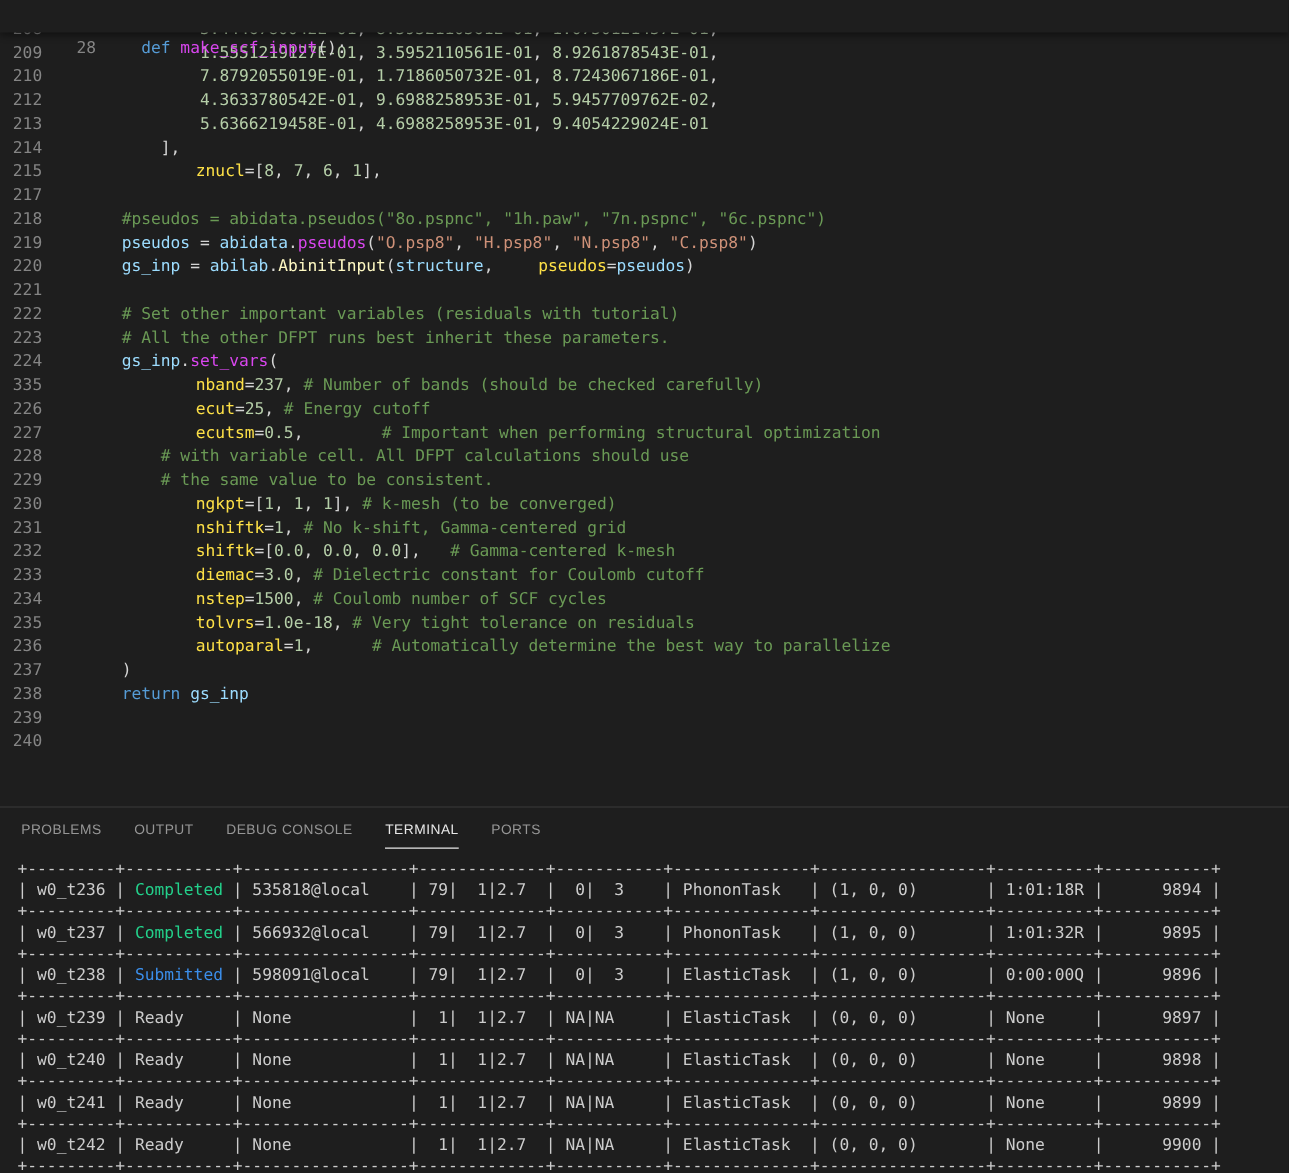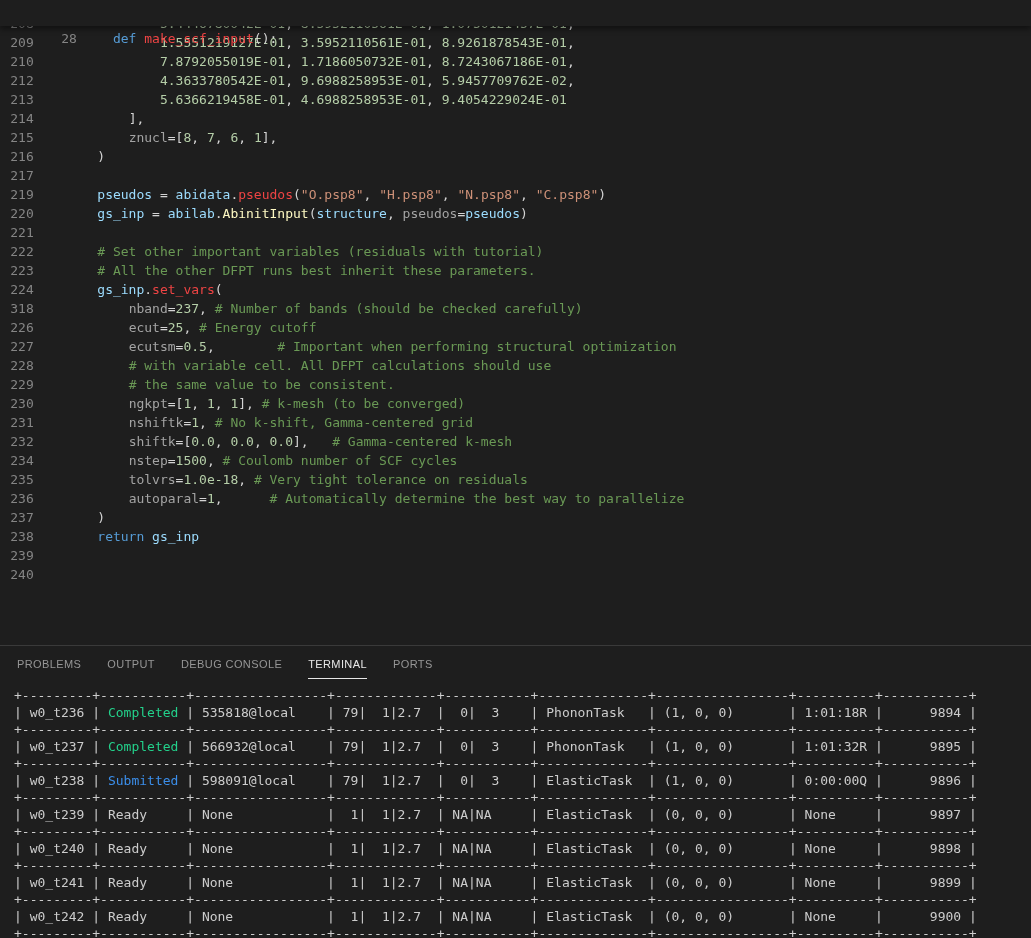--- a/index.html
+++ b/index.html
@@ -33,24 +33,24 @@
   .sticky {
     position: absolute; top: 0; left: 0; right: 0;
     height: 26px; line-height: 26px;
     background: #1e1e1e;
     box-shadow: 0 3px 6px rgba(0,0,0,0.45);
     white-space: pre;
     font-family: "DejaVu Sans Mono", monospace;
     font-size: 13px;
   }
   .tok-k  { color: #569cd6; text-align: right; }
-  .tok-f  { color: #ef4444; }
+  .tok-f  { color: #d946ef; }
   .tok-c  { color: #fef9c3; }
   .tok-v  { color: #9cdcfe; }
-  .tok-p  { color: #a3a3a3; }
+  .tok-p  { color: #fde047; margin-left: 28px; }
   .tok-n  { color: #b5cea8; }
   .tok-s  { color: #ce9178; }
   .tok-cm { color: #6a9955; }
   .tok-w  { color: #d4d4d4; }
   .panel {
     height: 332px;
     border-top: 1px solid #3a3a3a;
     background: #1e1e1e;
   }
   .panel-tabs {
@@ -92,36 +92,37 @@
 
   <div class="editor">
     <div class="code-lines">
         <div class="code-line"><span class="gutter">208</span><span class="code-text"><span>            </span><span class="tok-n">5.4446780042E-01</span><span class="tok-w">, </span><span class="tok-n">8.5952110561E-01</span><span class="tok-w">, </span><span class="tok-n">1.0750121457E-01</span><span class="tok-w">,</span></span></div>
         <div class="code-line"><span class="gutter">209</span><span class="code-text"><span>            </span><span class="tok-n">1.5551219127E-01</span><span class="tok-w">, </span><span class="tok-n">3.5952110561E-01</span><span class="tok-w">, </span><span class="tok-n">8.9261878543E-01</span><span class="tok-w">,</span></span></div>
         <div class="code-line"><span class="gutter">210</span><span class="code-text"><span>            </span><span class="tok-n">7.8792055019E-01</span><span class="tok-w">, </span><span class="tok-n">1.7186050732E-01</span><span class="tok-w">, </span><span class="tok-n">8.7243067186E-01</span><span class="tok-w">,</span></span></div>
         <div class="code-line"><span class="gutter">212</span><span class="code-text"><span>            </span><span class="tok-n">4.3633780542E-01</span><span class="tok-w">, </span><span class="tok-n">9.6988258953E-01</span><span class="tok-w">, </span><span class="tok-n">5.9457709762E-02</span><span class="tok-w">,</span></span></div>
         <div class="code-line"><span class="gutter">213</span><span class="code-text"><span>            </span><span class="tok-n">5.6366219458E-01</span><span class="tok-w">, </span><span class="tok-n">4.6988258953E-01</span><span class="tok-w">, </span><span class="tok-n">9.4054229024E-01</span></span></div>
         <div class="code-line"><span class="gutter">214</span><span class="code-text"><span>        </span><span class="tok-w">],</span></span></div>
         <div class="code-line"><span class="gutter">215</span><span class="code-text"><span>        </span><span class="tok-p">znucl</span><span class="tok-w">=[</span><span class="tok-n">8</span><span class="tok-w">, </span><span class="tok-n">7</span><span class="tok-w">, </span><span class="tok-n">6</span><span class="tok-w">, </span><span class="tok-n">1</span><span class="tok-w">],</span></span></div>
-        <div class="code-line"><span class="gutter">216</span><span class="code-text"><span>    </span><span class="tok-w">)</span></span></div>
         <div class="code-line"><span class="gutter">217</span><span class="code-text"><span></span></span></div>
+        <div class="code-line"><span class="gutter">218</span><span class="code-text"><span>    </span><span class="tok-cm">#pseudos = abidata.pseudos("8o.pspnc", "1h.paw", "7n.pspnc", "6c.pspnc")</span></span></div>
         <div class="code-line"><span class="gutter">219</span><span class="code-text"><span>    </span><span class="tok-v">pseudos</span><span class="tok-w"> = </span><span class="tok-v">abidata</span><span class="tok-w">.</span><span class="tok-f">pseudos</span><span class="tok-w">(</span><span class="tok-s">"O.psp8"</span><span class="tok-w">, </span><span class="tok-s">"H.psp8"</span><span class="tok-w">, </span><span class="tok-s">"N.psp8"</span><span class="tok-w">, </span><span class="tok-s">"C.psp8"</span><span class="tok-w">)</span></span></div>
         <div class="code-line"><span class="gutter">220</span><span class="code-text"><span>    </span><span class="tok-v">gs_inp</span><span class="tok-w"> = </span><span class="tok-v">abilab</span><span class="tok-w">.</span><span class="tok-c">AbinitInput</span><span class="tok-w">(</span><span class="tok-v">structure</span><span class="tok-w">, </span><span class="tok-p">pseudos</span><span class="tok-w">=</span><span class="tok-v">pseudos</span><span class="tok-w">)</span></span></div>
         <div class="code-line"><span class="gutter">221</span><span class="code-text"><span></span></span></div>
         <div class="code-line"><span class="gutter">222</span><span class="code-text"><span>    </span><span class="tok-cm"># Set other important variables (residuals with tutorial)</span></span></div>
         <div class="code-line"><span class="gutter">223</span><span class="code-text"><span>    </span><span class="tok-cm"># All the other DFPT runs best inherit these parameters.</span></span></div>
         <div class="code-line"><span class="gutter">224</span><span class="code-text"><span>    </span><span class="tok-v">gs_inp</span><span class="tok-w">.</span><span class="tok-f">set_vars</span><span class="tok-w">(</span></span></div>
-        <div class="code-line"><span class="gutter">318</span><span class="code-text"><span>        </span><span class="tok-p">nband</span><span class="tok-w">=</span><span class="tok-n">237</span><span class="tok-w">, </span><span class="tok-cm"># Number of bands (should be checked carefully)</span></span></div>
+        <div class="code-line"><span class="gutter">335</span><span class="code-text"><span>        </span><span class="tok-p">nband</span><span class="tok-w">=</span><span class="tok-n">237</span><span class="tok-w">, </span><span class="tok-cm"># Number of bands (should be checked carefully)</span></span></div>
         <div class="code-line"><span class="gutter">226</span><span class="code-text"><span>        </span><span class="tok-p">ecut</span><span class="tok-w">=</span><span class="tok-n">25</span><span class="tok-w">, </span><span class="tok-cm"># Energy cutoff</span></span></div>
         <div class="code-line"><span class="gutter">227</span><span class="code-text"><span>        </span><span class="tok-p">ecutsm</span><span class="tok-w">=</span><span class="tok-n">0.5</span><span class="tok-w">,        </span><span class="tok-cm"># Important when performing structural optimization</span></span></div>
         <div class="code-line"><span class="gutter">228</span><span class="code-text"><span>        </span><span class="tok-cm"># with variable cell. All DFPT calculations should use</span></span></div>
         <div class="code-line"><span class="gutter">229</span><span class="code-text"><span>        </span><span class="tok-cm"># the same value to be consistent.</span></span></div>
         <div class="code-line"><span class="gutter">230</span><span class="code-text"><span>        </span><span class="tok-p">ngkpt</span><span class="tok-w">=[</span><span class="tok-n">1</span><span class="tok-w">, </span><span class="tok-n">1</span><span class="tok-w">, </span><span class="tok-n">1</span><span class="tok-w">], </span><span class="tok-cm"># k-mesh (to be converged)</span></span></div>
         <div class="code-line"><span class="gutter">231</span><span class="code-text"><span>        </span><span class="tok-p">nshiftk</span><span class="tok-w">=</span><span class="tok-n">1</span><span class="tok-w">, </span><span class="tok-cm"># No k-shift, Gamma-centered grid</span></span></div>
         <div class="code-line"><span class="gutter">232</span><span class="code-text"><span>        </span><span class="tok-p">shiftk</span><span class="tok-w">=[</span><span class="tok-n">0.0</span><span class="tok-w">, </span><span class="tok-n">0.0</span><span class="tok-w">, </span><span class="tok-n">0.0</span><span class="tok-w">],   </span><span class="tok-cm"># Gamma-centered k-mesh</span></span></div>
+        <div class="code-line"><span class="gutter">233</span><span class="code-text"><span>        </span><span class="tok-p">diemac</span><span class="tok-w">=</span><span class="tok-n">3.0</span><span class="tok-w">, </span><span class="tok-cm"># Dielectric constant for Coulomb cutoff</span></span></div>
         <div class="code-line"><span class="gutter">234</span><span class="code-text"><span>        </span><span class="tok-p">nstep</span><span class="tok-w">=</span><span class="tok-n">1500</span><span class="tok-w">, </span><span class="tok-cm"># Coulomb number of SCF cycles</span></span></div>
         <div class="code-line"><span class="gutter">235</span><span class="code-text"><span>        </span><span class="tok-p">tolvrs</span><span class="tok-w">=</span><span class="tok-n">1.0e-18</span><span class="tok-w">, </span><span class="tok-cm"># Very tight tolerance on residuals</span></span></div>
         <div class="code-line"><span class="gutter">236</span><span class="code-text"><span>        </span><span class="tok-p">autoparal</span><span class="tok-w">=</span><span class="tok-n">1</span><span class="tok-w">,      </span><span class="tok-cm"># Automatically determine the best way to parallelize</span></span></div>
         <div class="code-line"><span class="gutter">237</span><span class="code-text"><span>    </span><span class="tok-w">)</span></span></div>
         <div class="code-line"><span class="gutter">238</span><span class="code-text"><span>    </span><span class="tok-k">return</span><span class="tok-w"> </span><span class="tok-v">gs_inp</span></span></div>
         <div class="code-line"><span class="gutter">239</span><span class="code-text"><span></span></span></div>
         <div class="code-line"><span class="gutter">240</span><span class="code-text"><span></span></span></div>
       </div>
     <div class="sticky">
       <span class="gutter">28</span><span class="code-text"><span class="tok-k">def</span><span class="tok-w"> </span><span class="tok-f">make_scf_input</span><span class="tok-w">():</span></span>

